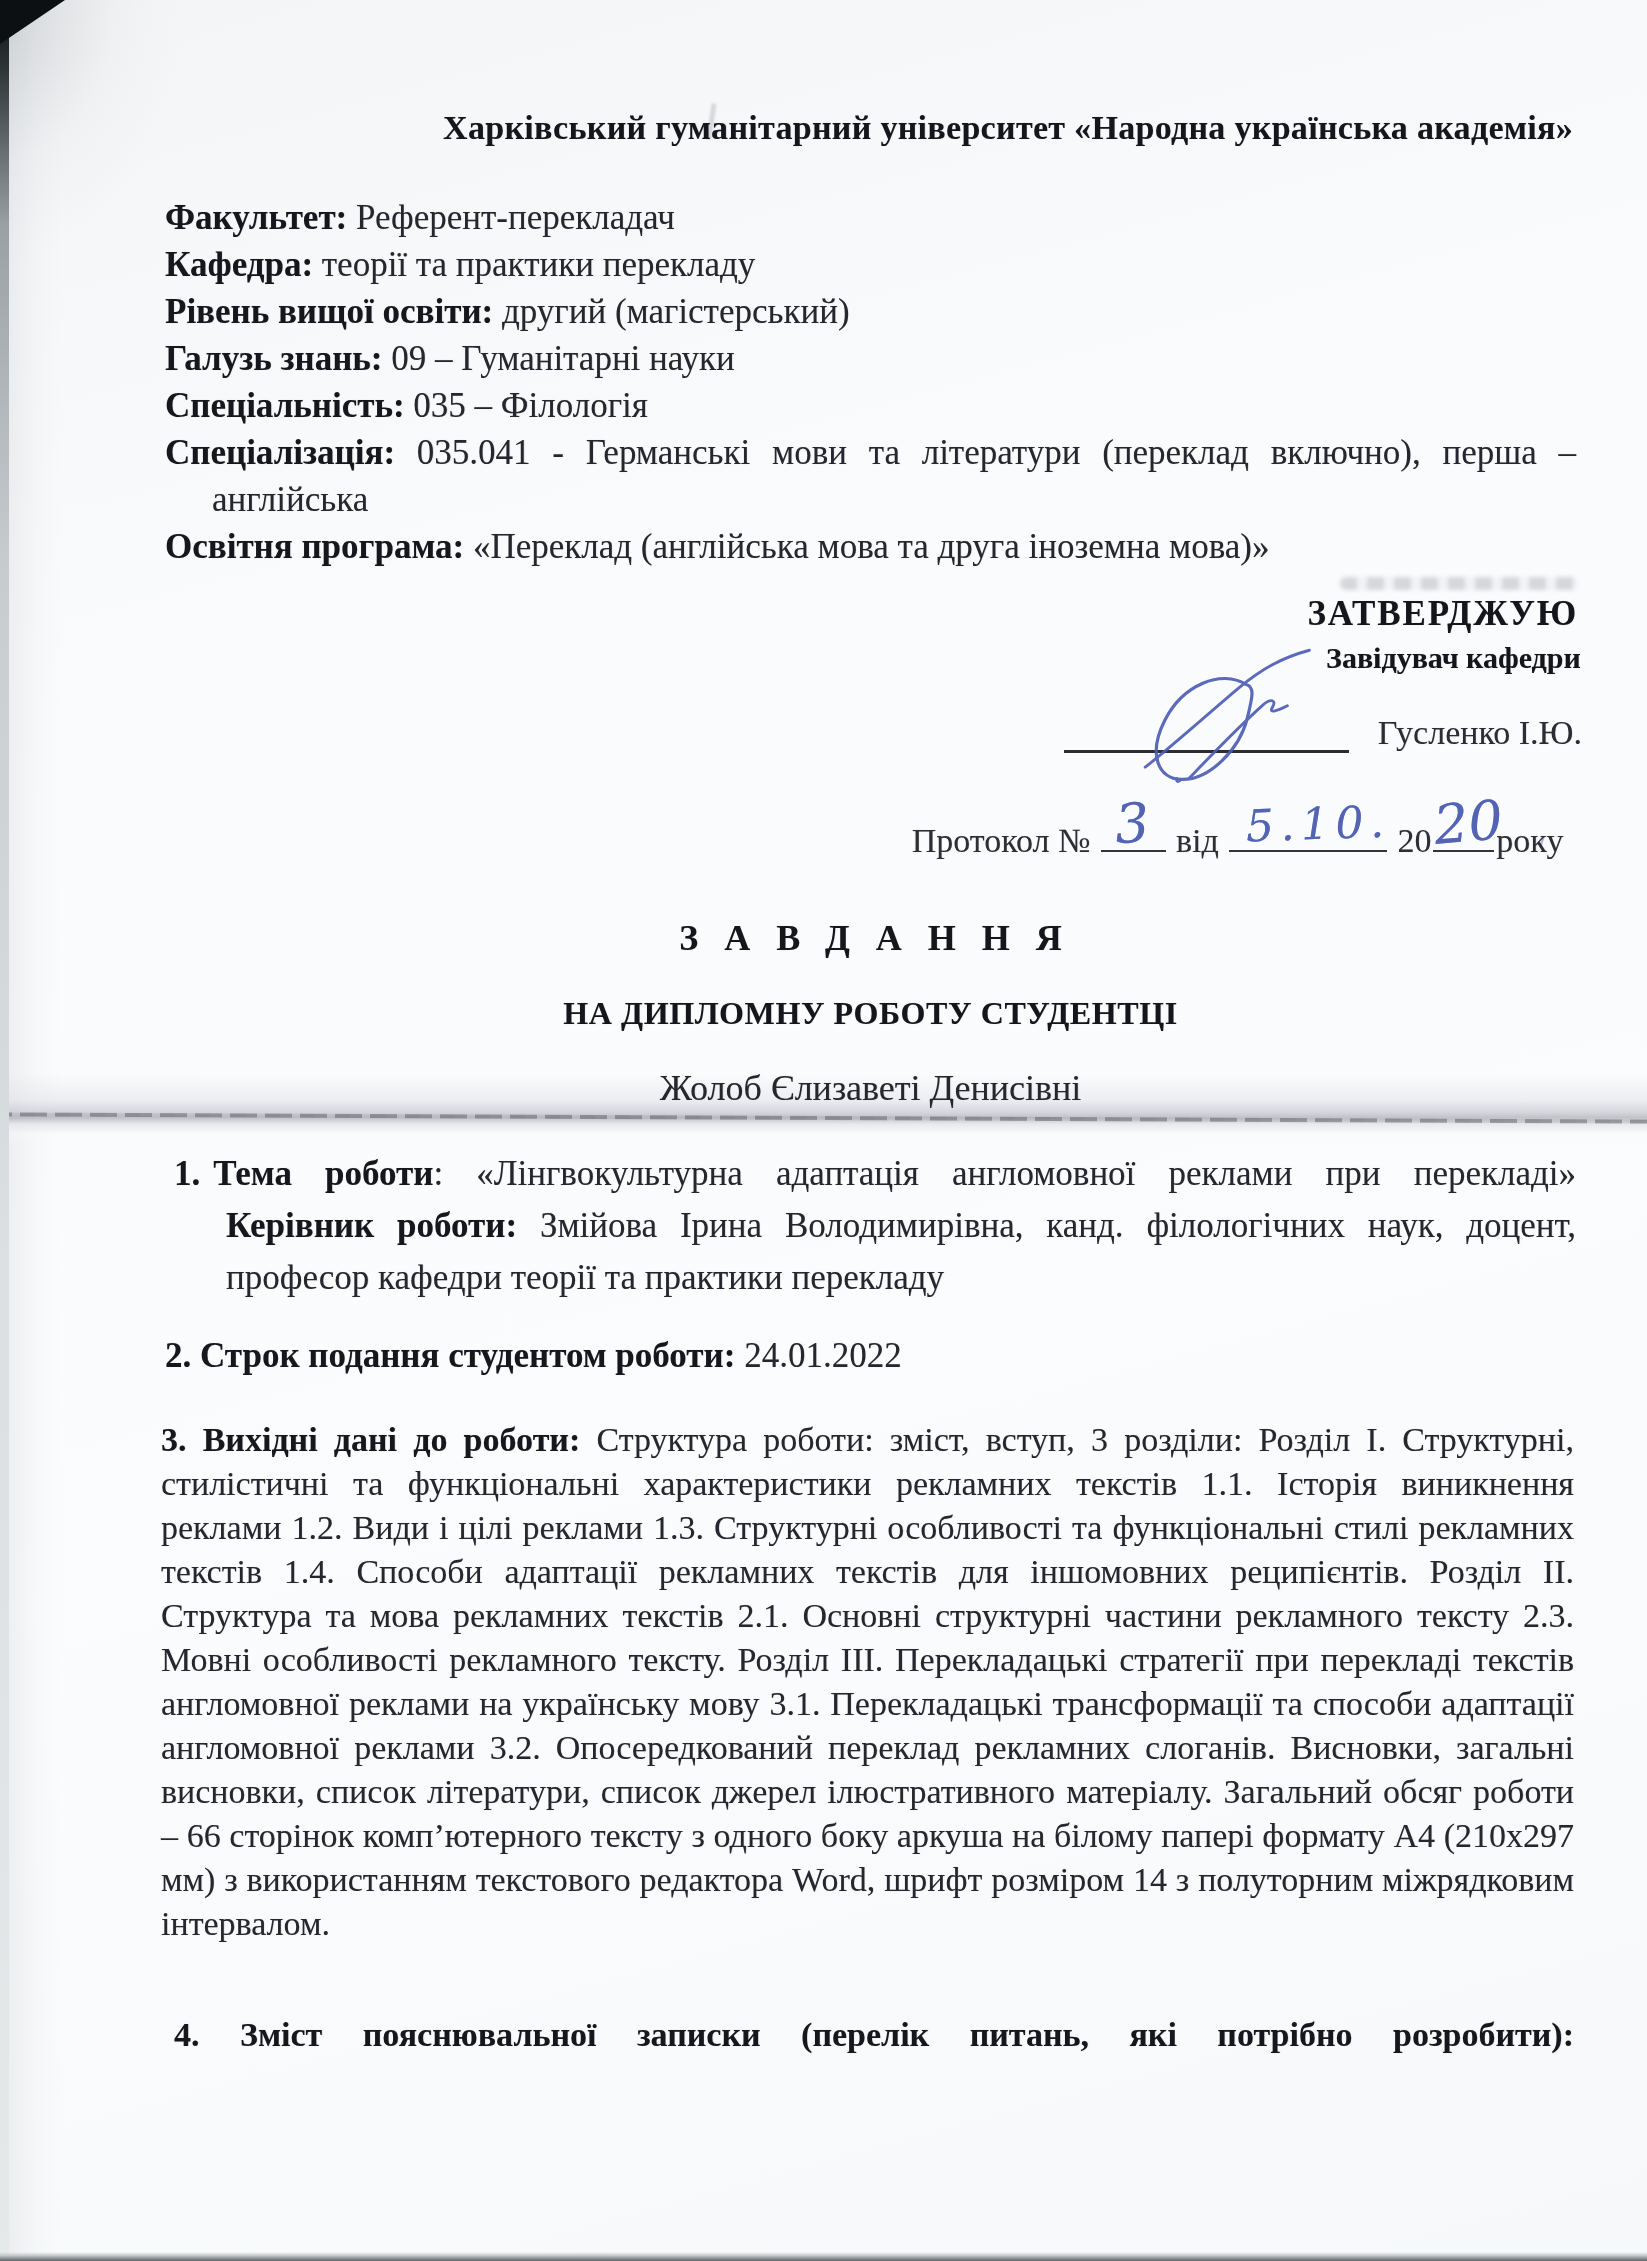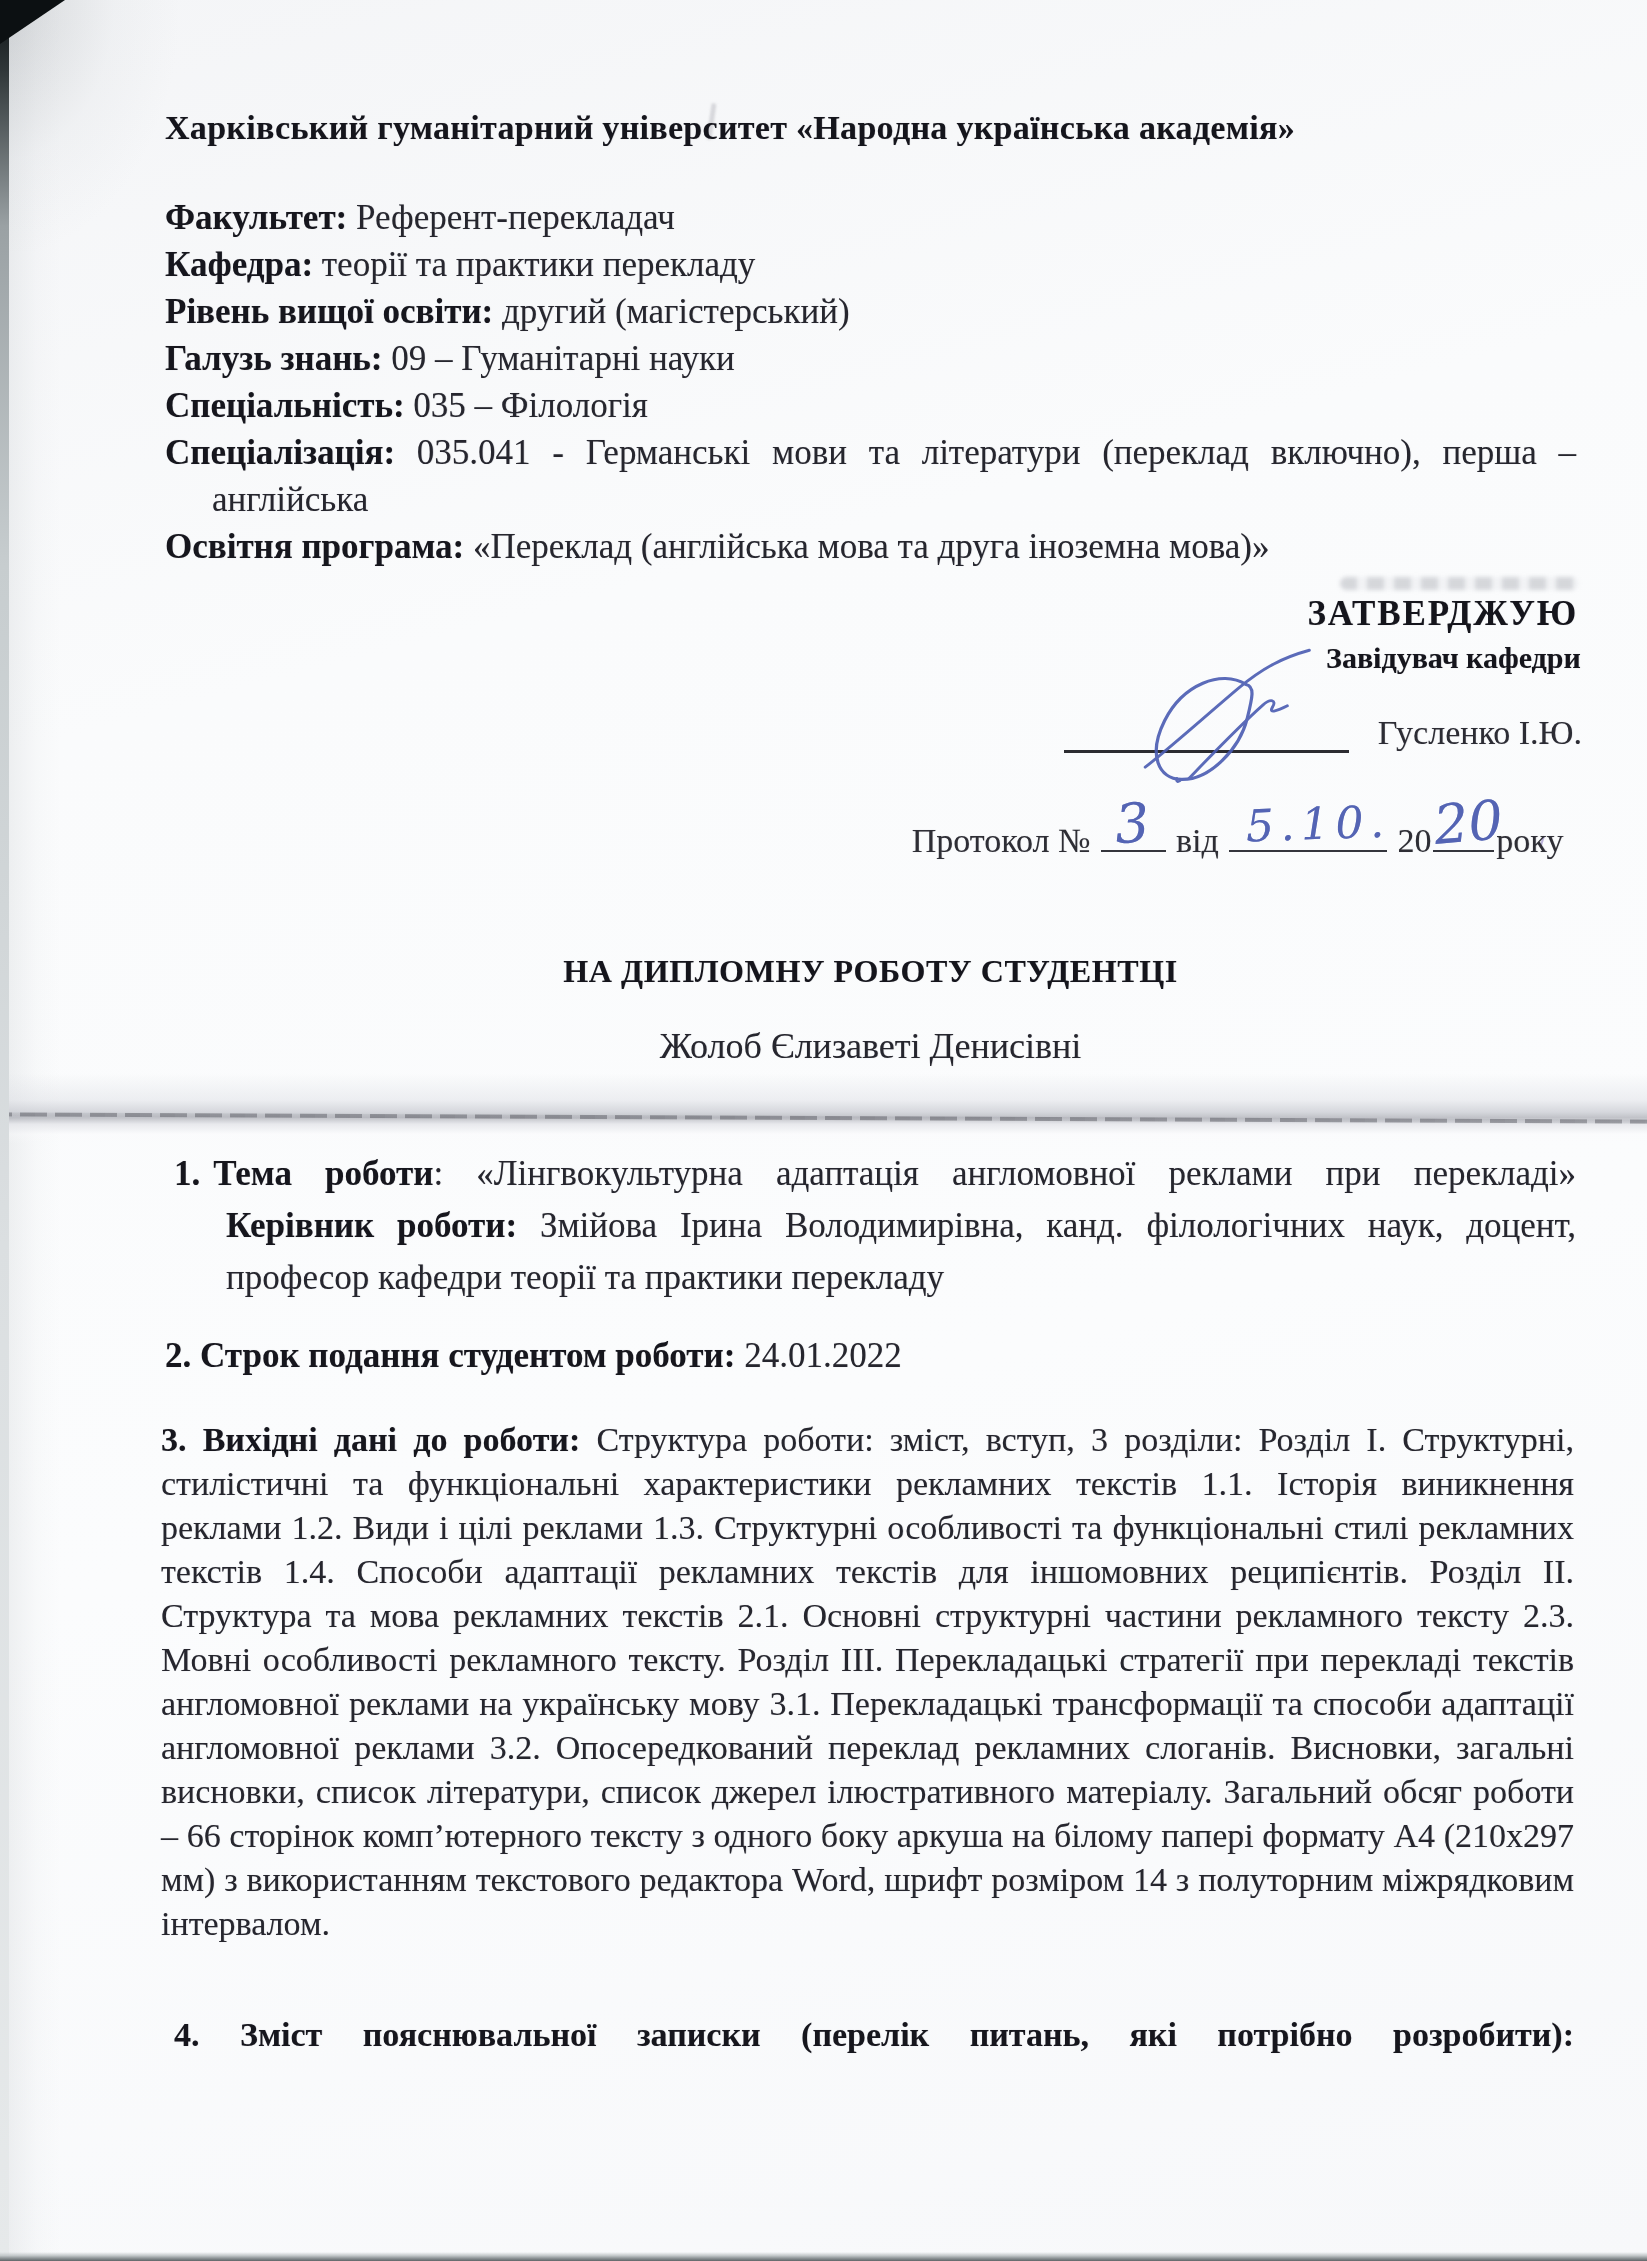--- a/index.html
+++ b/index.html
@@ -46,21 +46,21 @@
   .ghost-line{position:absolute;left:1340px;top:577px;width:239px;height:13px;z-index:1;
     border-radius:6.5px;filter:blur(1.9px);
     background:repeating-linear-gradient(90deg,rgba(168,171,179,0.45) 0 17px,rgba(204,207,213,0.18) 17px 27px);}
   .pencil-mark{position:absolute;left:709px;top:103px;width:4.5px;height:37px;z-index:1;
     background:rgba(150,150,160,0.32);filter:blur(1.3px);transform:rotate(8deg);border-radius:2.6px;}
   .check-tick{position:absolute;left:1541px;top:837px;width:7.8px;height:11.6px;z-index:3;
     border-left:2.6px solid rgba(110,90,180,0.45);transform:rotate(18deg);filter:blur(0.3px);}
 
   
   .doc-title{position:absolute;left:165px;top:109px;width:1408px;z-index:2;
-    text-align:left;font-weight:bold;font-size:34px;color:#15151c;letter-spacing:0.3px;}
+    text-align:right;font-weight:bold;font-size:34px;color:#15151c;letter-spacing:0.3px;}
   .meta{position:absolute;left:165px;top:194px;width:1411px;z-index:2;font-size:35px;line-height:47px;}
   .meta-row{text-align:justify;padding-left:47px;text-indent:-47px;}
 
   
   .approval{position:absolute;left:891px;top:594px;width:691px;height:297px;z-index:3;}
   .approve-label{position:absolute;right:3.9px;top:0;font-weight:bold;font-size:35px;letter-spacing:1.9px;color:#15151c;text-align:right;}
   .position-label{position:absolute;right:1.3px;top:47px;font-weight:bold;font-size:30px;color:#15151c;}
   .sig-line{position:absolute;left:173px;top:156px;width:285px;height:3.2px;background:#2c2c31;z-index:2;}
   .signature{position:absolute;left:223px;top:53px;width:233px;height:137px;z-index:3;}
   .approver-name{position:absolute;right:0;top:120px;font-size:34px;color:#2c2c34;}
@@ -131,20 +131,21 @@
       <path d="M104,205 C99,211 95,209 97,203" stroke-width="3.5"></path>
     </svg>
     <div class="approver-name txt">Гусленко І.Ю.</div>
 
     <div class="protocol-row txt">
       <span>Протокол №</span><span class="blank blank-number"><span class="hand hand-number">3</span></span><span>від</span><span class="blank blank-date"><span class="hand hand-date">5.10.</span></span><span>20</span><span class="blank blank-year"><span class="hand hand-year">20</span></span><span>року</span>
     </div>
   </div>
 
   <div class="assign">
+    <div class="assign-title txt">ЗАВДАННЯ</div>
     <div class="assign-subtitle txt">НА ДИПЛОМНУ РОБОТУ СТУДЕНТЦІ</div>
     <div class="assign-student txt">Жолоб Єлизаветі Денисівні</div>
   </div>
 
   <div class="item1 txt">
     <div class="item1-line"><span class="num">1.</span><b>Тема роботи</b><span>: «Лінгвокультурна адаптація англомовної реклами при перекладі»</span></div>
     <div class="item1-super"><b>Керівник роботи:</b><span> Змійова Ірина Володимирівна, канд. філологічних наук, доцент, професор кафедри теорії та практики перекладу</span></div>
   </div>
 
   <div class="item2 txt"><b>2. Строк подання студентом роботи:</b><span> 24.01.2022</span></div>

